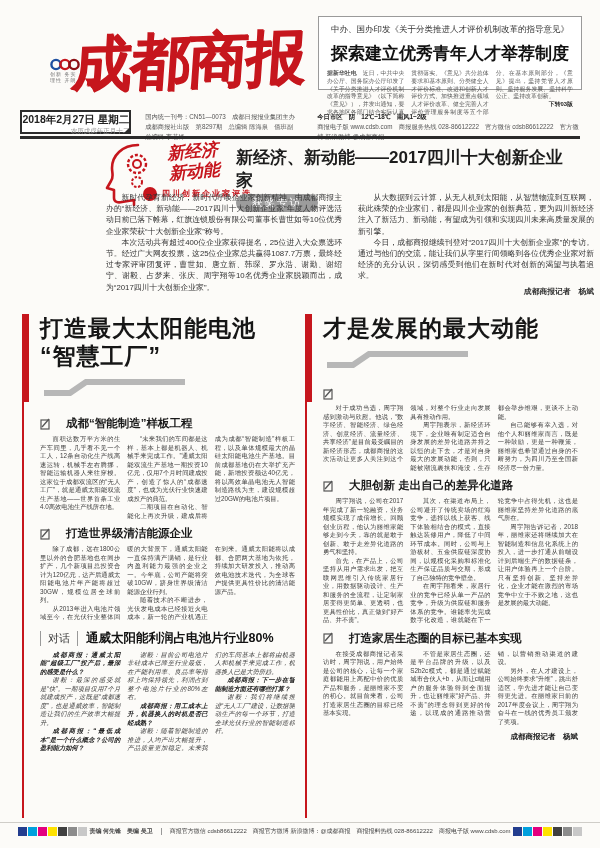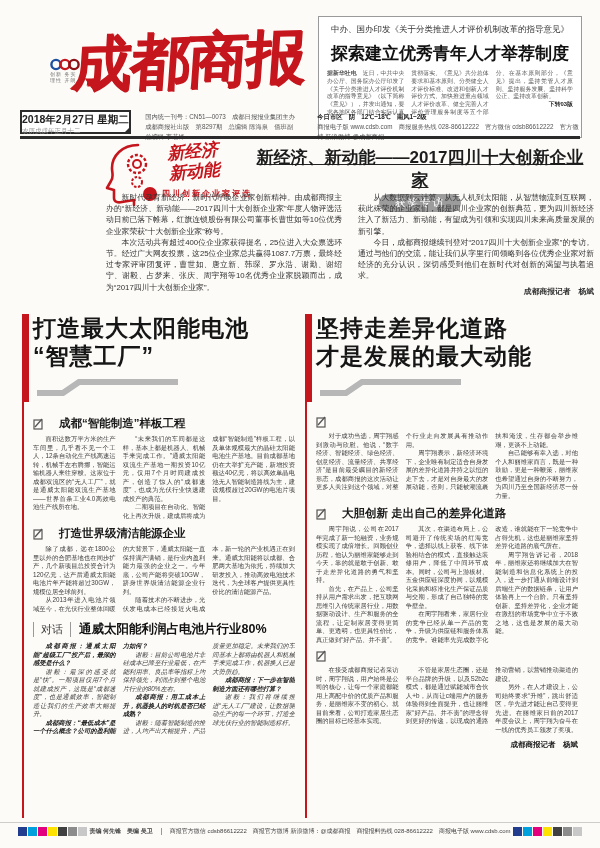--- a/index.html
+++ b/index.html
@@ -6,52 +6,52 @@
   body{width:600px;height:848px;background:#e9e7e2;font-family:"Liberation Sans",sans-serif;}
   .page{position:relative;width:600px;height:848px;background:#fcfbf8;overflow:hidden;color:#222;}
   .b{font-weight:bold;}
   
   .media-logo{position:absolute;left:50px;top:58px;width:40px;}
   .media-logo .rings{display:block;}
   .media-logo .slogan{font-size:5px;color:#777;line-height:6px;letter-spacing:1px;}
   .masthead-title{position:absolute;left:72px;top:18px;width:240px;font-family:"Liberation Serif",serif;
     font-weight:bold;font-size:60px;line-height:86px;color:#c6161d;transform:rotate(-2deg) skewX(-6deg);
     letter-spacing:-2px;white-space:nowrap;text-shadow:1px 1px 0 #c6161d;}
-  .top-news-box{position:absolute;left:318px;top:16px;width:264px;height:122px;border:1px solid #9a9a9a;
+  .top-news-box{position:absolute;left:318px;top:16px;width:264px;height:74px;border:1px solid #9a9a9a;
     padding:7px 8px 5px;box-sizing:border-box;background:#fff;}
   .tn-kicker{font-size:8.5px;text-align:center;color:#333;letter-spacing:0;}
   .tn-headline{font-size:17px;font-weight:bold;text-align:center;margin:6px 0 5px;color:#111;}
   .tn-body{column-count:3;column-gap:7px;font-size:5.9px;line-height:7.8px;text-align:justify;color:#555;}
   .tn-body .jump{font-weight:bold;color:#222;float:right;}
   
   .info-row{position:absolute;left:20px;top:110px;width:560px;height:24px;display:flex;align-items:stretch;}
-  .date-box{position:relative;width:134px;border:2px solid #2c2c2c;text-align:left;padding:1px 0;background:#fff;}
+  .date-box{position:relative;width:134px;border:2px solid #2c2c2c;text-align:right;padding:1px 0;background:#fff;}
   .date-main{font-size:10.5px;font-weight:bold;}
   .date-lunar{font-size:6.5px;color:#999;}
   .date-box .fold{position:absolute;right:-2px;bottom:-2px;width:0;height:0;border-left:8px solid transparent;border-bottom:8px solid #2c2c2c;}
   .pub-info{margin-left:14px;font-size:6.3px;color:#555;line-height:10px;padding-top:2px;}
   .weather-info{margin-left:22px;font-size:6.3px;color:#555;line-height:10px;padding-top:2px;}
   .weather-info .w1{color:#222;}
   .header-rule{position:absolute;left:20px;top:136px;width:560px;height:2.5px;background:#2b2b2b;}
   
   .brand-block{position:absolute;left:104px;top:142px;width:150px;height:66px;}
   .brand-calli{position:absolute;left:64px;top:0px;font-family:"Liberation Serif",serif;font-weight:bold;
     font-style:italic;font-size:17px;line-height:20px;color:#c6161d;transform:rotate(-5deg);white-space:nowrap;}
   .brand-sub{position:absolute;left:58px;top:46px;font-size:8px;font-weight:bold;color:#c6161d;letter-spacing:2px;white-space:nowrap;}
-  .special-head{position:absolute;left:252px;top:146px;width:336px;text-align:center;text-decoration:underline;}
+  .special-head{position:absolute;left:236px;top:146px;width:336px;text-align:left;}
   .special-headline{font-size:17px;font-weight:bold;color:#1c1c1c;}
   .special-badge{display:inline-block;margin-top:1px;background:#9c9c9c;color:#fff;font-size:10.5px;
     padding:2px 16px;border-radius:10px;letter-spacing:2px;}
   .intro{position:absolute;left:100px;top:192px;width:488px;height:112px;column-count:2;column-gap:16px;
     font-size:7.8px;line-height:11.2px;text-align:justify;color:#333;margin-left:6px;}
   .intro p{margin:0;text-indent:2em;}
   .intro .byline{font-weight:bold;text-align:right;text-indent:0;margin-top:4px;}
   
   .articles{position:absolute;left:22px;top:314px;width:556px;height:504px;display:flex;gap:10px;}
-  .article{flex:1;position:relative;border-left:2.5px solid #c6161d;padding-left:9px;box-sizing:border-box;overflow:hidden;}
+  .article{flex:1;position:relative;border-left:2.5px solid #c6161d;padding-left:16px;box-sizing:border-box;overflow:hidden;}
   .article .hl-bar{position:absolute;left:-2.5px;top:0;width:7px;height:88px;background:#c6161d;}
   .article-headline{font-size:23px;font-weight:bold;line-height:28px;color:#161616;letter-spacing:1px;}
   .squiggle{margin:6px 0 8px;}
   .sec-header{display:flex;align-items:center;gap:16px;font-size:11.5px;font-weight:bold;color:#1a1a1a;margin:6px 0 4px;}
   .sec-body{column-count:3;column-gap:7px;font-size:6.3px;line-height:8.5px;text-align:justify;color:#3c3c3c;margin-bottom:6px;}
   .sec-body p{margin:0;text-indent:2em;}
   .sec-body.dialog p{font-style:italic;}
   .sec-body p.q{font-weight:bold;color:#222;}
   .dialog-header{display:flex;align-items:center;gap:8px;margin:8px 0 4px;}
   .dialog-label{font-size:11px;color:#333;border-left:1px solid #999;border-right:1px solid #999;padding:0 7px;}
@@ -182,21 +182,20 @@
           <p class="q">成都商报：用工成本上升，机器换人的时机是否已经成熟？</p>
           <p>谢毅：随着智能制造的推进，人均产出大幅提升，产品质量更加稳定。未来我们的车间基本上都将由机器人和机械手来完成工作，机器换人已是大势所趋。</p>
           <p class="q">成都商报：下一步在智能制造方面还有哪些打算？</p>
           <p>谢毅：我们将继续推进“无人工厂”建设，让数据驱动生产的每一个环节，打造全球光伏行业的智能制造标杆。</p>
         </div>
     </div>
 
     <div class="article">
       <div class="hl-bar"></div>
       <div class="article-headline">
-        <div>坚持走差异化道路</div>
         <div>才是发展的最大动能</div>
       </div>
       <svg class="squiggle" width="150" height="22" viewBox="0 0 150 22">
         <path d="M4 17 H30 L46 6 H145" fill="none" stroke="#b7b7b7" stroke-width="6"></path>
       </svg>
 
       <div class="sec-header">
         <svg width="10" height="12" viewBox="0 0 10 12">
             <rect x="1" y="2" width="8" height="9" fill="none" stroke="#555" stroke-width="1.2"></rect>
             <line x1="2" y1="9" x2="9" y2="1" stroke="#555" stroke-width="1.4"></line>
@@ -221,20 +220,21 @@
           <p>其次，在渠道布局上，公司避开了传统卖场的红海竞争，选择以线上获客、线下体验相结合的模式，直接触达装修用户，降低了中间环节成本。同时，公司与上游板材、五金供应链深度协同，以规模化采购和标准化生产保证品质与交期，形成了自己独特的竞争壁垒。</p>
           <p>在周宇翔看来，家居行业的竞争已经从单一产品的竞争，升级为供应链和服务体系的竞争。谁能率先完成数字化改造，谁就能在下一轮竞争中占得先机，这也是丽维家坚持差异化道路的底气所在。</p>
           <p>周宇翔告诉记者，2018年，丽维家还将继续加大在智能制造和信息化系统上的投入，进一步打通从前端设计到后端生产的数据链条，让用户体验再上一个台阶。只有坚持创新、坚持差异化，企业才能在激烈的市场竞争中立于不败之地，这也是发展的最大动能。</p>
         </div>
 
       <div class="sec-header">
         <svg width="10" height="12" viewBox="0 0 10 12">
             <rect x="1" y="2" width="8" height="9" fill="none" stroke="#555" stroke-width="1.2"></rect>
             <line x1="2" y1="9" x2="9" y2="1" stroke="#555" stroke-width="1.4"></line>
           </svg>
+        <span>打造家居生态圈的目标已基本实现</span>
       </div>
       <div class="sec-body">
           <p>在接受成都商报记者采访时，周宇翔说，用户始终是公司的核心，让每一个家庭都能用上高配中价的优质产品和服务，是丽维家不变的初心。就目前来看，公司打造家居生态圈的目标已经基本实现。</p>
           <p>不管是家居生态圈，还是平台品牌的升级，以及S2b2c模式，都是通过赋能城市合伙人+b，从而让c端用户的服务体验得到全面提升，也让丽维家“好产品、并不贵”的理念得到更好的传递，以现成的通路推动营销，以营销推动渠道的建设。</p>
           <p>另外，在人才建设上，公司始终要求“升维”，跳出舒适区，学先进才能让自己变得更先进。在丽维家日前的2017年度会议上，周宇翔为奋斗在一线的优秀员工颁发了奖项。</p>
         </div>
       <div class="byline">成都商报记者　杨斌</div>
     </div>
   </div>
 

